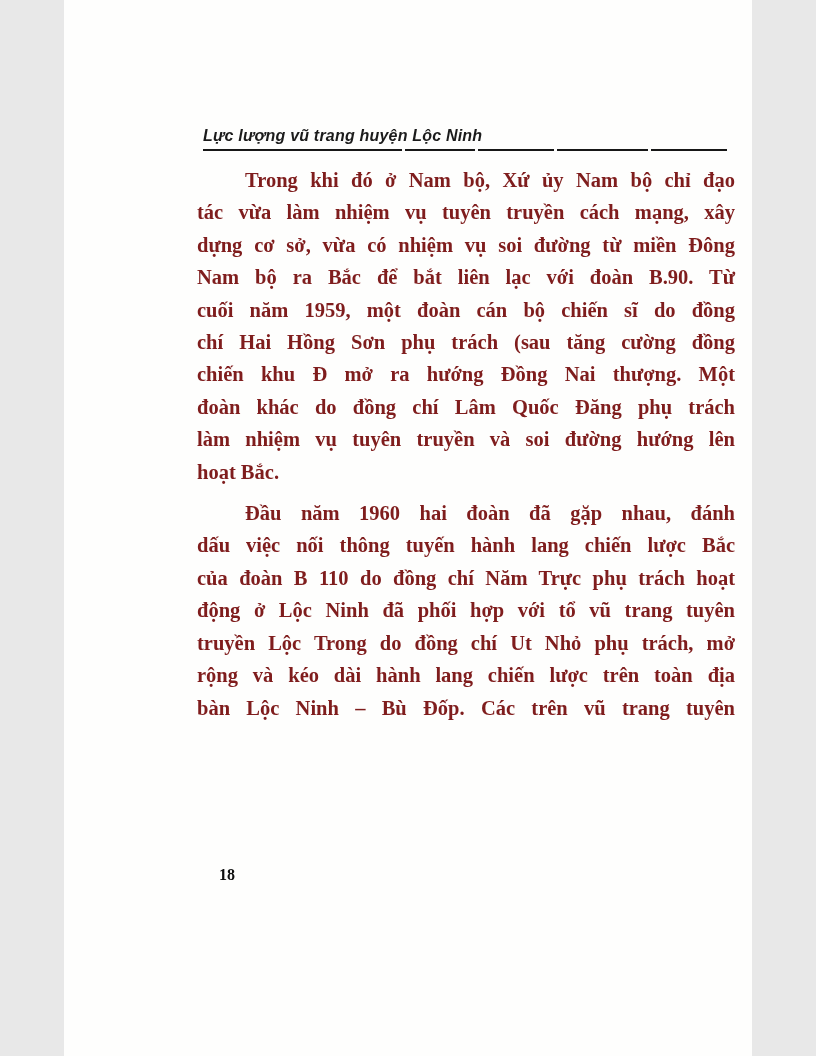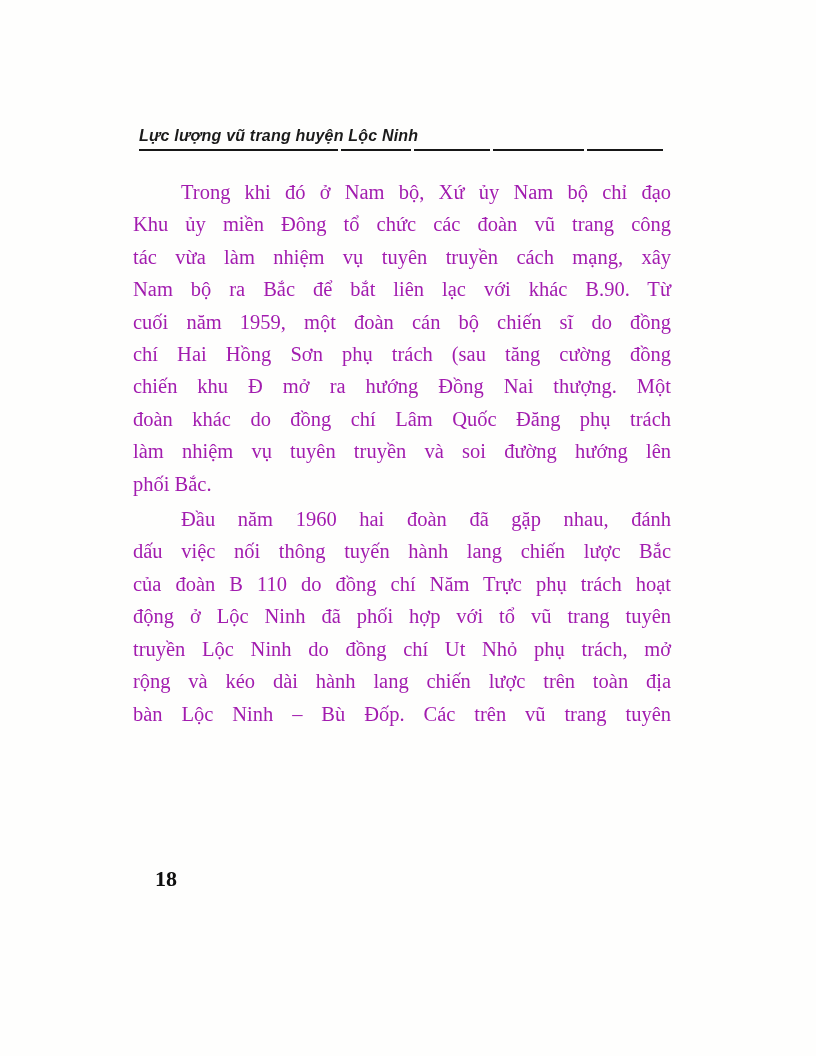--- a/index.html
+++ b/index.html
@@ -3,21 +3,21 @@
 <meta charset="utf-8">
 <title>Scanned book page</title>
 <style>
   html, body {
     margin: 0;
     padding: 0;
     background: #e8e8e8;
   }
   .page {
     position: relative;
-    width: 816px;
+    width: 688px;
     height: 1056px;
     margin: 0 auto;
     background: #fefefd;
     color: #111;
     font-family: "Liberation Serif", serif;
     overflow: hidden;
   }
   
   .running-header {
     position: absolute;
@@ -43,76 +43,76 @@
       #171717 0 38%, transparent 38% 38.6%,
       #171717 38.6% 52%, transparent 52% 52.5%,
       #171717 52.5% 67%, transparent 67% 67.6%,
       #171717 67.6% 85%, transparent 85% 85.5%,
       #171717 85.5% 100%);
   }
   
   .text-block {
     position: absolute;
     left: 133px;
-    top: 176px;
+    top: 164px;
     width: 538px;
     font-size: 20.5px;
-    font-weight: 400;
+    font-weight: 700;
     line-height: 32.4px;
-    color: #a21caf;
+    color: #7f1d1d;
   }
-  .paragraph + .paragraph { margin-top: 3px; }
+  .paragraph + .paragraph { margin-top: 9px; }
   .line {
     text-align: justify;
     text-align-last: justify;
     white-space: normal;
   }
   .line.first { text-indent: 48px; }
   .line.last-left { text-align-last: left; }
   
   .page-number {
     position: absolute;
     left: 155px;
     top: 866px;
-    font-size: 22px;
+    font-size: 16px;
     font-weight: 600;
     color: #0f0f0f;
     text-align: center;
   }
 </style>
 </head>
 <body>
 
 <div class="page">
 
   <header class="running-header">
     <div class="running-title">Lực lượng vũ trang huyện Lộc Ninh</div>
     <div class="header-rule"></div>
   </header>
 
   <main class="text-block" id="text-block">
 
   <div class="paragraph">
         <div class="line first">Trong khi đó ở Nam bộ, Xứ ủy Nam bộ chỉ đạo</div>
-        <div class="line">Khu ủy miền Đông tổ chức các đoàn vũ trang công</div>
         <div class="line">tác vừa làm nhiệm vụ tuyên truyền cách mạng, xây</div>
-        <div class="line">Nam bộ ra Bắc để bắt liên lạc với khác B.90. Từ</div>
+        <div class="line">dựng cơ sở, vừa có nhiệm vụ soi đường từ miền Đông</div>
+        <div class="line">Nam bộ ra Bắc để bắt liên lạc với đoàn B.90. Từ</div>
         <div class="line">cuối năm 1959, một đoàn cán bộ chiến sĩ do đồng</div>
         <div class="line">chí Hai Hồng Sơn phụ trách (sau tăng cường đồng</div>
         <div class="line">chiến khu Đ mở ra hướng Đồng Nai thượng. Một</div>
         <div class="line">đoàn khác do đồng chí Lâm Quốc Đăng phụ trách</div>
         <div class="line">làm nhiệm vụ tuyên truyền và soi đường hướng lên</div>
-        <div class="line last-left">phối Bắc.</div>
+        <div class="line last-left">hoạt Bắc.</div>
       </div>
       <div class="paragraph">
         <div class="line first">Đầu năm 1960 hai đoàn đã gặp nhau, đánh</div>
         <div class="line">dấu việc nối thông tuyến hành lang chiến lược Bắc</div>
         <div class="line">của đoàn B 110 do đồng chí Năm Trực phụ trách hoạt</div>
         <div class="line">động ở Lộc Ninh đã phối hợp với tổ vũ trang tuyên</div>
-        <div class="line">truyền Lộc Ninh do đồng chí Ut Nhỏ phụ trách, mở</div>
+        <div class="line">truyền Lộc Trong do đồng chí Ut Nhỏ phụ trách, mở</div>
         <div class="line">rộng và kéo dài hành lang chiến lược trên toàn địa</div>
         <div class="line">bàn Lộc Ninh – Bù Đốp. Các trên vũ trang tuyên</div>
       </div>
     </main>
 
   <div class="page-number">18</div>
 
 </div>
 
 </body></html>

